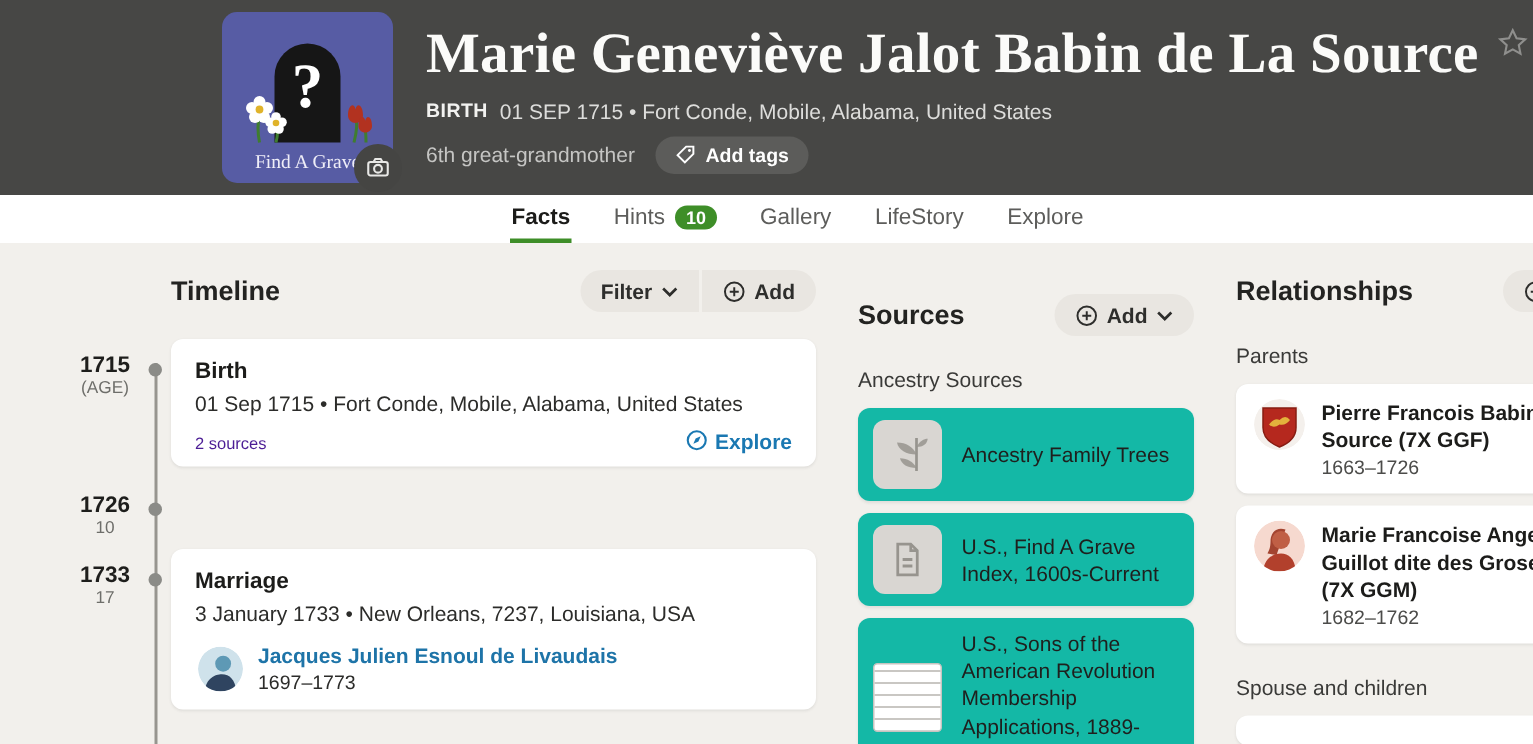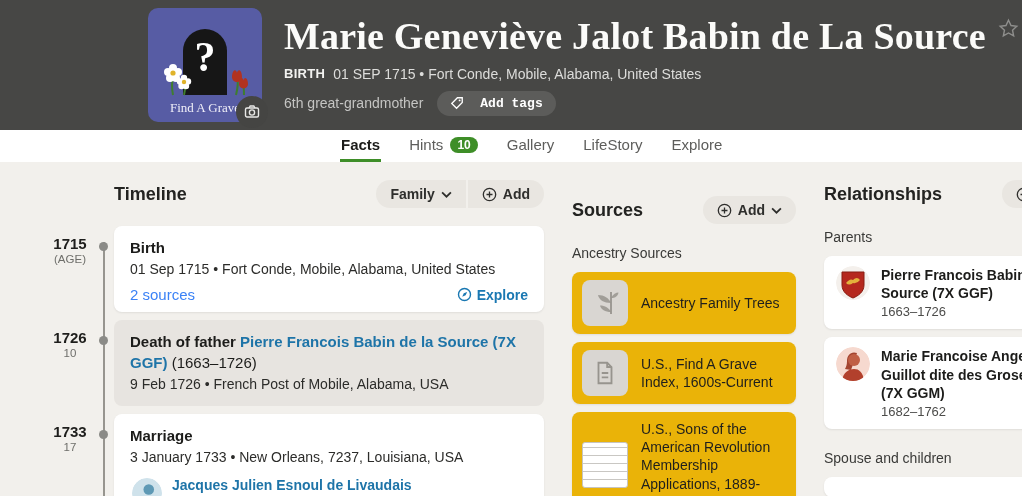--- a/index.html
+++ b/index.html
@@ -13,21 +13,21 @@
   .cam-badge { position:absolute; right:-6px; bottom:-6px; width:32px; height:32px; border-radius:50%; background:#454543; display:flex; align-items:center; justify-content:center; color:#e8e8e6; }
   .hdr-info { padding:8px 0 0 22px; }
   .title-row { display:flex; align-items:flex-start; gap:12px; }
   .title-row h1 { font-family:"Liberation Serif", serif; font-weight:700; font-size:38px; line-height:1.1; color:#fbfbf9; letter-spacing:.2px; }
   .star { color:#8f8f8d; margin-top:2px; cursor:pointer; }
   .vitals { margin-top:7px; }
   .vital-row { font-size:14px; color:#dddddb; line-height:18px; display:flex; gap:8px; }
   .vital-label { font-weight:700; color:#f2f2f0; font-size:13px; letter-spacing:.3px; }
   .tag-row { margin-top:8px; display:flex; align-items:center; gap:14px; }
   .rel-label { font-size:14px; color:#c5c5c3; }
-  .add-tags { display:inline-flex; align-items:center; gap:16px; background:#5c5c5a; border:none; color:#fff; font-weight:700; font-size:13px; padding:5px 13px; border-radius:14px; cursor:pointer; font-family:Liberation Mono, monospace; }
+  .add-tags { display:inline-flex; align-items:center; gap:6px; background:#5c5c5a; border:none; color:#fff; font-weight:700; font-size:13px; padding:5px 13px; border-radius:14px; cursor:pointer; font-family:Liberation Sans, sans-serif; }
 
   
   .tabbar { height:32px; background:#fff; display:flex; padding-left:340px; gap:27px; }
   .tab { display:flex; align-items:center; gap:7px; font-size:15px; color:#5d5d5b; border-bottom:3px solid transparent; cursor:pointer; padding:0 1px; }
   .tab.active { color:#1c1c1a; font-weight:700; border-bottom-color:#3E8E28; }
   .badge { background:#3E8E28; color:#fff; font-size:12px; font-weight:700; border-radius:9px; padding:1px 7px; line-height:14px; }
 
   
   .main { display:flex; padding:18px 12px 0 0; height:334px; }
   .col-heading-row { display:flex; justify-content:space-between; align-items:center; }
@@ -47,32 +47,32 @@
   .gutter { width:70px; flex:none; padding-top:9px; }
   .year { width:52px; text-align:center; font-size:15px; font-weight:700; color:#1e1e1c; }
   .age { width:52px; text-align:center; font-size:11.5px; color:#6e6e6a; margin-top:1px; }
   .dot { position:absolute; left:55px; top:16px; width:9px; height:9px; border-radius:50%; background:#8b8b87; z-index:2; }
   .card { flex:1; background:#fff; border-radius:8px; padding:11px 16px 9px; box-shadow:0 1px 2px rgba(60,60,55,.10); }
   .card.gray { background:#E7E4E0; box-shadow:none; padding-bottom:12px; }
   .card-title { font-size:15px; font-weight:700; color:#1c1c1a; line-height:1.4; margin-bottom:2px; }
   .card-title .plain { font-weight:400; }
   .card-detail { font-size:14px; color:#2c2c2a; line-height:1.35; }
   .link { color:#1E74A8; font-weight:700; text-decoration:none; cursor:pointer; }
-  .muted { color:#3b82f6; font-size:15px; }
+  .muted { color:#4c1d95; font-size:11px; }
   .card-footer { display:flex; justify-content:space-between; align-items:flex-end; margin-top:7px; }
   .explore { display:inline-flex; align-items:center; gap:5px; color:#1A78B2; font-weight:700; font-size:14px; cursor:pointer; }
   .person-row { display:flex; align-items:center; gap:10px; margin:10px 0 2px 2px; }
   .avatar { width:30px; height:30px; border-radius:50%; flex:none; overflow:hidden; }
   .person-name { font-size:14px; line-height:1.25; }
   .person-dates { font-size:13px; color:#2c2c2a; margin-top:1px; }
 
   
   .col-sources { width:224px; margin-left:28px; flex:none;margin-top:16px; }
   .subhead { margin:21px 0 11px; font-size:14px; color:#3a3a38; }
-  .source-card { display:flex; align-items:center; gap:13px; background:#eab308; border-radius:8px; padding:8px 10px; margin-bottom:8px; box-shadow:0 1px 2px rgba(60,60,55,.10); min-height:62px; cursor:pointer; }
+  .source-card { display:flex; align-items:center; gap:13px; background:#14b8a6; border-radius:8px; padding:8px 10px; margin-bottom:8px; box-shadow:0 1px 2px rgba(60,60,55,.10); min-height:62px; cursor:pointer; }
   .source-icon { width:46px; height:46px; border-radius:8px; background:#D9D6D2; flex:none; display:flex; align-items:center; justify-content:center; color:#97948e; }
   .source-thumb { width:46px; height:46px; border-radius:3px; border:1px solid #c6c4c0; flex:none; background:
       repeating-linear-gradient(#ffffff 0 4px, #c9c7c3 4px 5px, #ffffff 5px 8px);
       background-color:#fff; }
   .source-label { font-size:14px; color:#1f1f1d; line-height:1.3; }
 
   
   .col-rel { width:271px; margin-left:28px; flex:none; }
   .rel-card { display:flex; gap:11px; background:#fff; border-radius:8px; padding:10px 12px; margin-bottom:8px; box-shadow:0 1px 2px rgba(60,60,55,.10); cursor:pointer; }
   .rel-avatar { width:34px; height:34px; border-radius:50%; flex:none; overflow:hidden; }
@@ -166,21 +166,21 @@
       </div>
   </nav>
 
   <main class="main">
 
     <section class="col-timeline">
       <div class="col-heading-row tl-heading-row">
         <h2>Timeline</h2>
         <div class="seg-btns">
           <button class="seg left">
-            <span>Family</span>
+            <span>Filter</span>
             <svg width="11" height="7" viewBox="0 0 10 6" fill="none" stroke="currentColor" stroke-width="1.6">
                 <path d="M1 1 l4 4 4 -4"></path>
               </svg>
           </button>
           <button class="seg right">
             <svg width="15" height="15" viewBox="0 0 16 16" fill="none" stroke="currentColor" stroke-width="1.4">
                 <circle cx="8" cy="8" r="6.6"></circle>
                 <path d="M8 4.8 v6.4 M4.8 8 h6.4"></path>
               </svg>
             <span>Add</span>
@@ -212,28 +212,20 @@
             </div>
           </div>
         </div>
 
         <div class="event-row">
           <div class="gutter">
             <div class="year">1726</div>
             <div class="age">10</div>
           </div>
           <span class="dot"></span>
-          <div class="card gray">
-            <div class="card-title">
-              <span>Death of father</span>
-              <a class="link">Pierre Francois Babin de la Source (7X GGF)</a>
-              <span class="plain">(1663–1726)</span>
-            </div>
-            <div class="card-detail">9 Feb 1726 • French Post of Mobile, Alabama, USA</div>
-          </div>
         </div>
 
         <div class="event-row">
           <div class="gutter">
             <div class="year">1733</div>
             <div class="age">17</div>
           </div>
           <span class="dot"></span>
           <div class="card">
             <div class="card-title">Marriage</div>

